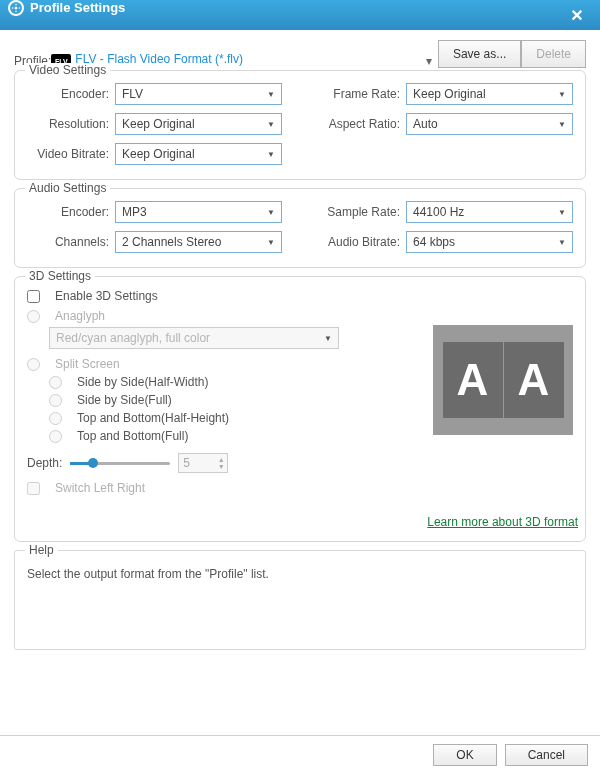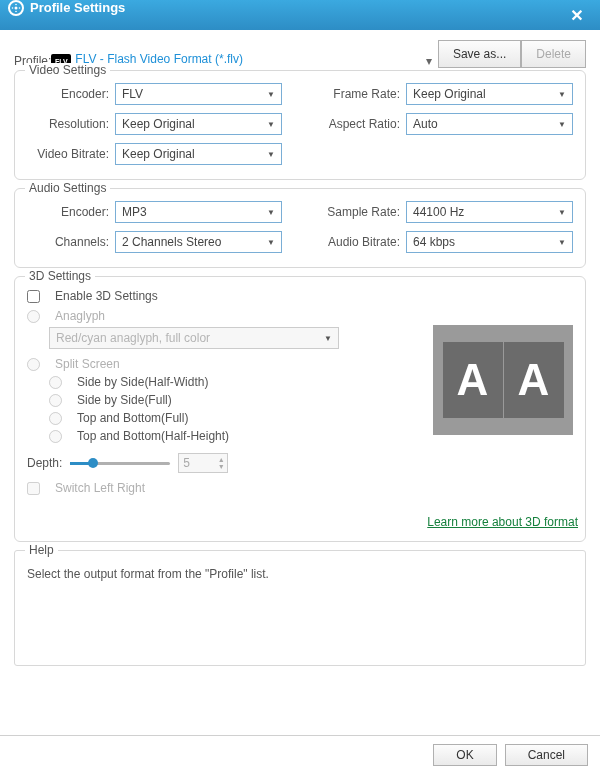--- a/index.html
+++ b/index.html
@@ -218,21 +218,21 @@
   position: absolute;
   right: 7px;
   bottom: 12px;
   cursor: pointer;
 }
 .help-box {
   border: 1px solid #d8d8d8;
   border-radius: 3px;
   padding: 12px;
   position: relative;
-  height: 116px;
+  height: 100px;
 }
 .help-box .legend {
   position: absolute;
   top: -8px; left: 10px;
   background: #fff;
   padding: 0 4px;
   color: #555;
 }
 .help-box .help-text {
   color: #555;
@@ -388,25 +388,25 @@
         <div class="radio">
             <input type="radio" disabled="" style="">
             <span>Side by Side(Half-Width)</span>
           </div>
         <div class="radio">
             <input type="radio" disabled="" style="">
             <span>Side by Side(Full)</span>
           </div>
         <div class="radio">
             <input type="radio" disabled="" style="">
-            <span>Top and Bottom(Full)</span>
+            <span>Top and Bottom(Half-Height)</span>
           </div>
         <div class="radio">
             <input type="radio" disabled="" style="">
-            <span>Top and Bottom(Half-Height)</span>
+            <span>Top and Bottom(Full)</span>
           </div>
       </div>
     </div>
 
     <div class="preview-box">
       <div class="aa">A</div>
       <div class="aa">A</div>
     </div>
 
     <div class="depth-row">

